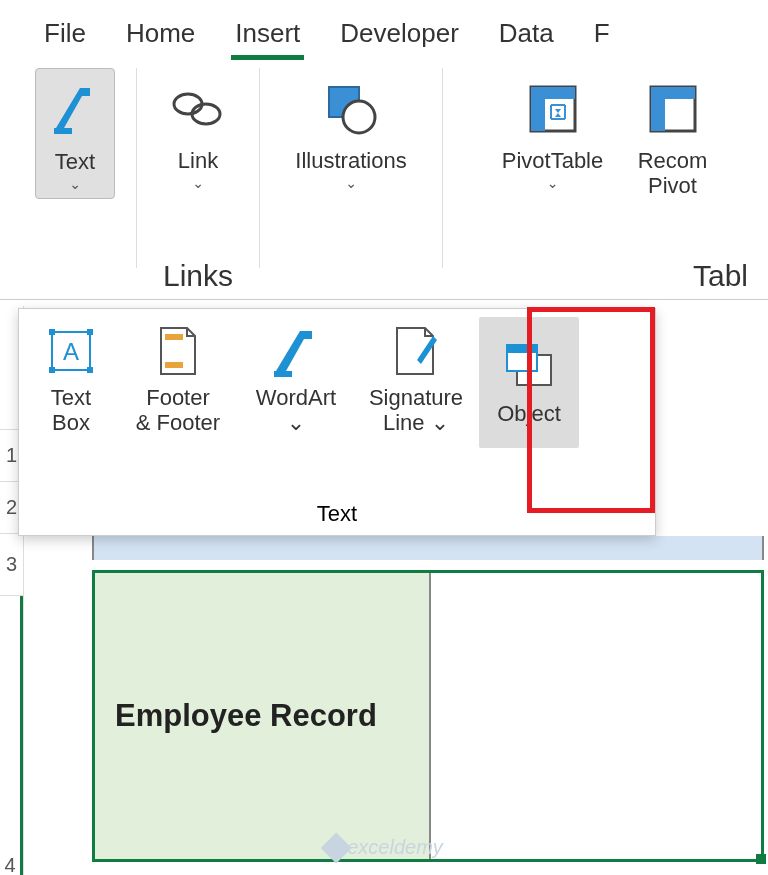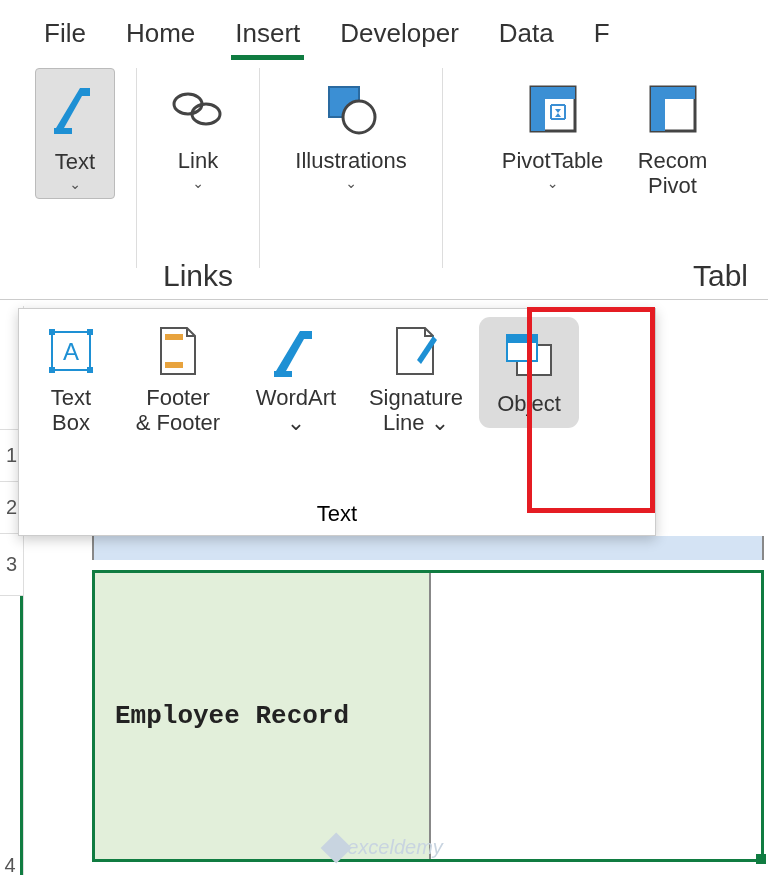--- a/index.html
+++ b/index.html
@@ -18,33 +18,33 @@
 .ribbon-item .lbl { font-size: 22px; color: #333; text-align: center; line-height: 1.15; margin-top: 4px; }
 .ribbon-item .chev { font-size: 14px; color: #555; margin-top: 2px; }
 .group-label { font-size: 30px; color: #333; margin-top: auto; padding-bottom: 6px; }
 .sep { width: 1px; background: #ddd; height: 200px; margin: 0 6px; }
 
 .dropdown { position: absolute; left: 18px; top: 308px; width: 638px; height: 228px; background: #fff; border: 1px solid #ccc; box-shadow: 0 4px 12px rgba(0,0,0,.2); display: flex; flex-direction: column; z-index: 10; }
 .dd-items { display: flex; flex: 1; align-items: flex-start; padding: 8px 6px 0 6px; gap: 2px; }
 .dd-item { display: flex; flex-direction: column; align-items: center; padding: 6px 8px; cursor: pointer; }
 .dd-item .icon { height: 56px; display: flex; align-items: center; justify-content: center; }
 .dd-item .lbl { font-size: 22px; color: #333; text-align: center; line-height: 1.15; margin-top: 6px; }
-.dd-item.obj { background: #dcdcdc; border-radius: 11px; padding: 12px 12px; }
+.dd-item.obj { background: #dcdcdc; border-radius: 2px; padding: 22px 12px; }
 .red-box { position: absolute; border: 5px solid #e51c23; left: 508px; top: -2px; width: 128px; height: 206px; pointer-events: none; }
 .dd-label { text-align: center; font-size: 22px; padding: 4px 0 8px 0; }
 
 .sheet { position: absolute; left: 0; top: 306px; right: 0; bottom: 0; display: flex; }
 .rowhdrs { width: 24px; background: #fff; border-right: 1px solid #ddd; }
 .rowhdr { height: 52px; display: flex; align-items: center; justify-content: center; font-size: 20px; color: #555; border-bottom: 1px solid #ddd; }
 .rowhdr.r3 { height: 62px; }
 .rowhdr.r4 { height: 290px; border-right: 3px solid #107c41; position: relative; }
 .cells { flex: 1; position: relative; }
 .partial { position: absolute; left: 68px; top: 230px; width: 672px; height: 24px; background: #d4e3f4; border-left: 2px solid #888; border-right: 2px solid #888; }
 .merged { position: absolute; left: 68px; top: 264px; width: 672px; height: 292px; border: 3px solid #107c41; display: flex; }
-.merged-left { width: 336px; background: #e2efda; border-right: 2px solid #888; display: flex; align-items: center; padding-left: 20px; font-size: 26px; font-weight: bold; color: #222; font-family: Liberation Mono, monospace; }
+.merged-left { width: 336px; background: #e2efda; border-right: 2px solid #888; display: flex; align-items: center; padding-left: 20px; font-size: 31px; font-weight: bold; color: #222; }
 .merged-right { flex: 1; background: #fff; }
 .sel-handle { position: absolute; right: -5px; bottom: -5px; width: 10px; height: 10px; background: #107c41; }
 
 .watermark { position: absolute; left: 50%; bottom: 16px; transform: translateX(-50%); font-size: 20px; color: #c8d4e0; display: flex; align-items: center; gap: 0; font-style: italic; z-index: 20; }
 .wm-icon { width: 22px; height: 22px; background: #c8d4e0; transform: rotate(45deg); }
 </style>
 </head>
 <body>
 
 <div class="tabs">

